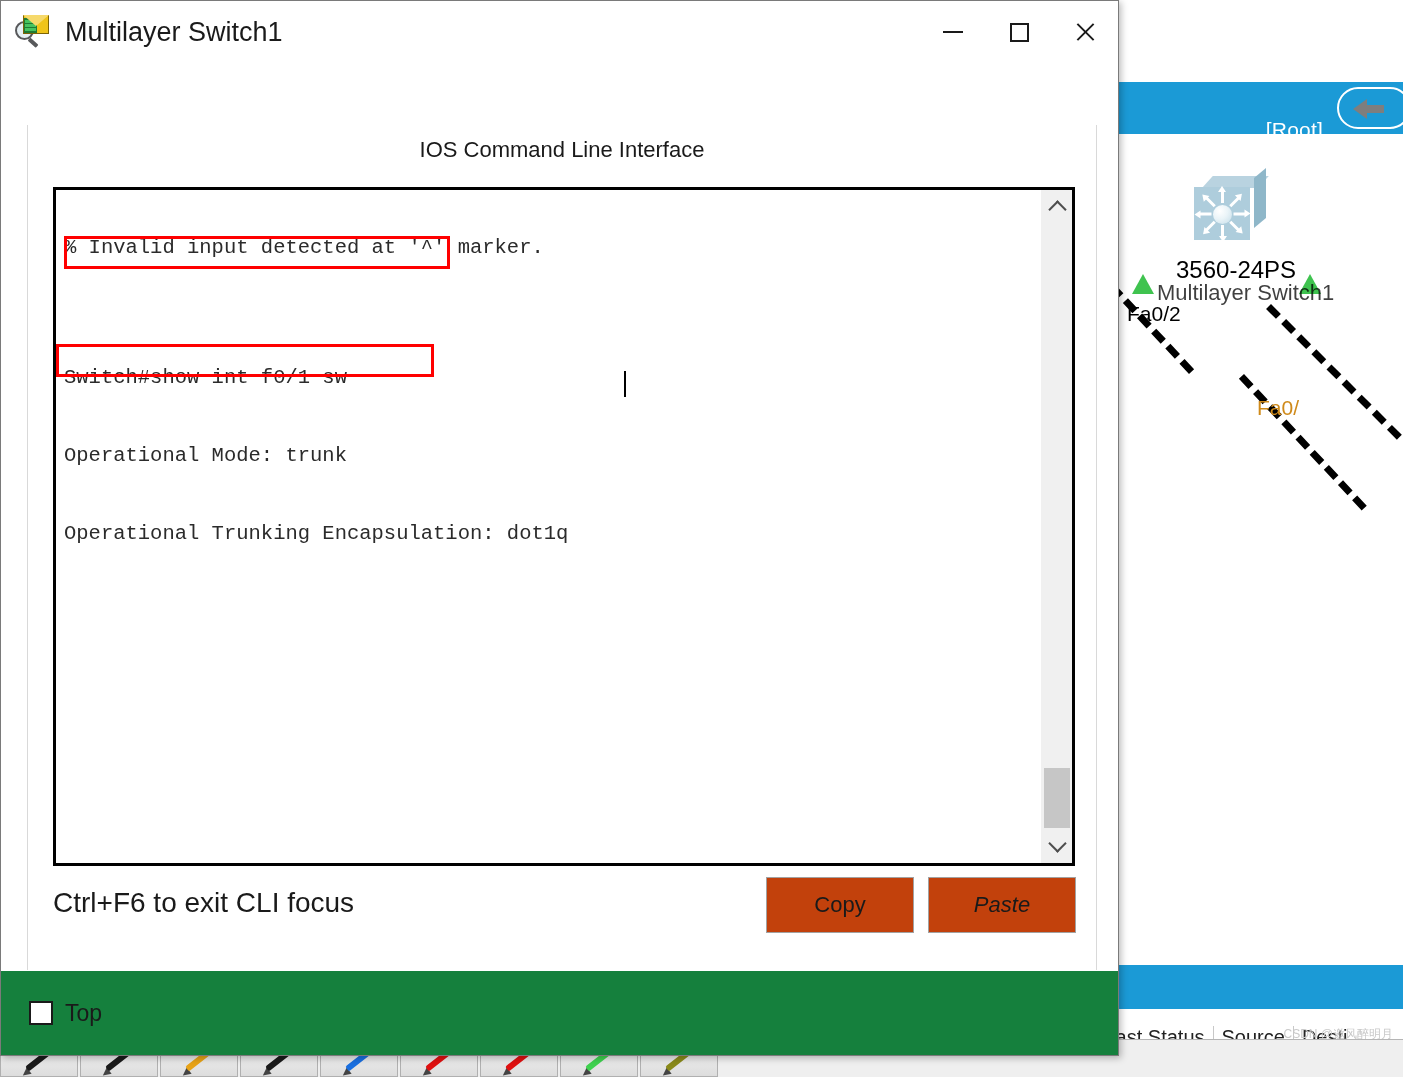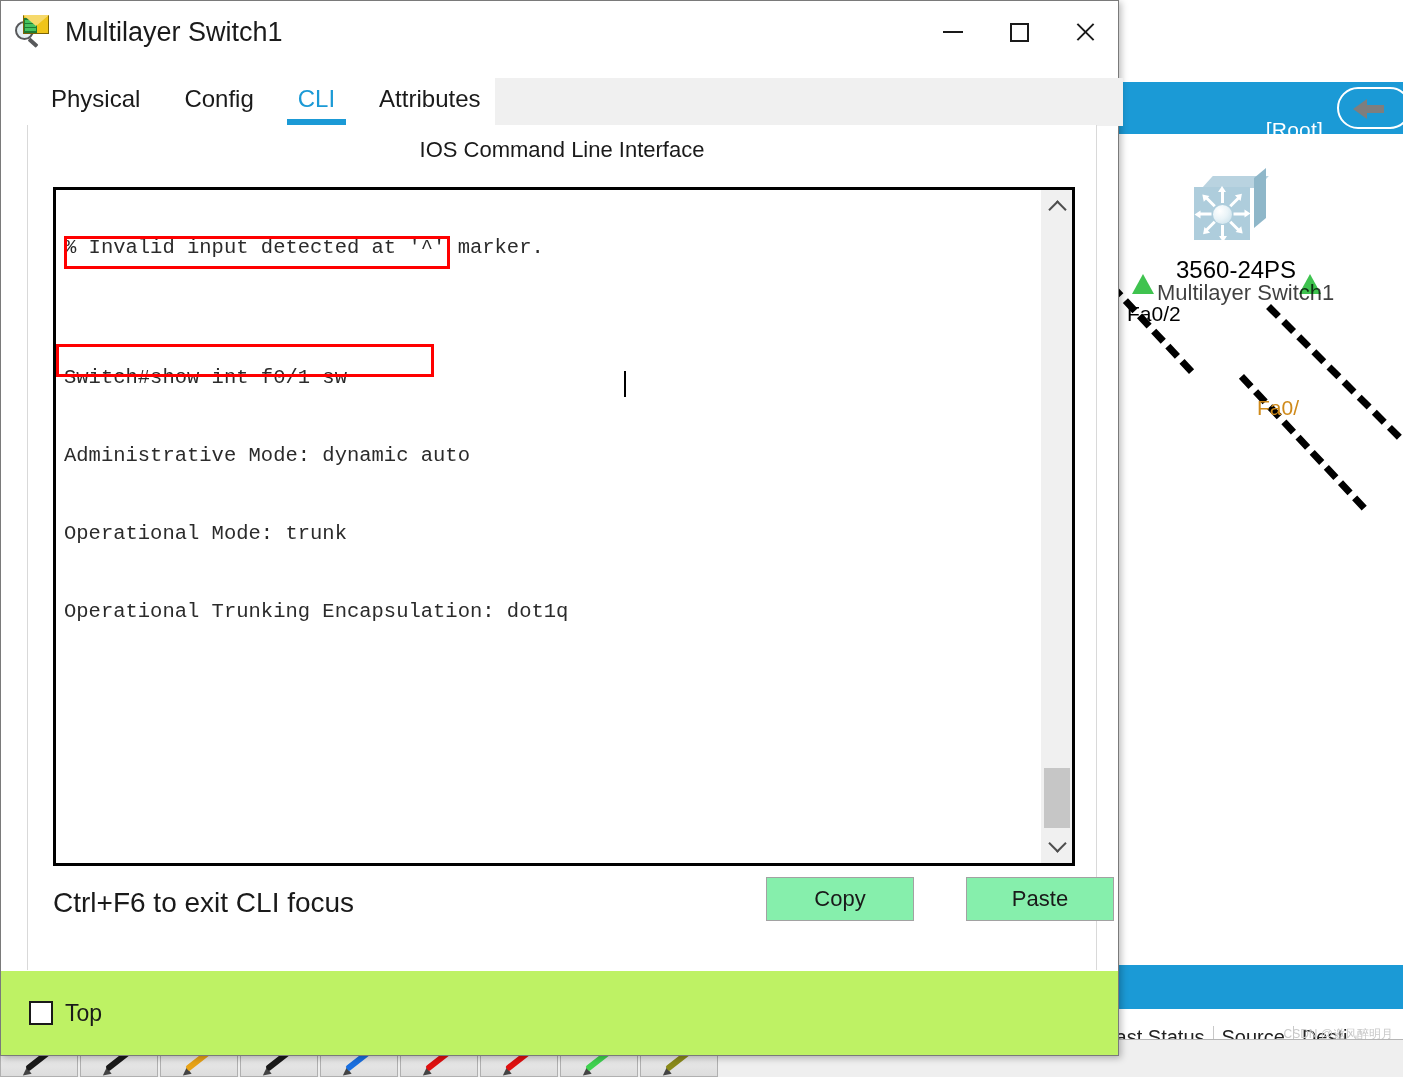--- a/index.html
+++ b/index.html
@@ -463,38 +463,38 @@
   #cli-hint {
     position: absolute;
     left: 25px; top: 762px;
     font-size: 28px;
     color: #1a1a1a;
     white-space: nowrap;
   }
   .act-btn {
     position: absolute;
     top: 752px;
-    width: 148px; height: 44px;
-    background: #86efac;
+    width: 148px; height: 56px;
+    background: #c2410c;
     border: 1px solid #a2a2a2;
     font-size: 22px;
     font-family: "Liberation Sans", sans-serif;
     color: #1a1a1a;
     cursor: default;
     box-sizing: border-box;
   }
   #btn-copy  { left: 738px; }
-  #btn-paste { left: 938px; }
+  #btn-paste { left: 900px; font-style: italic; }
 
   
   #dlg-bottom {
     position: absolute;
     left: 0; bottom: 0;
     width: 100%; height: 84px;
-    background: #bef264;
+    background: #15803d;
     border-top: 1px solid #ffffff;
     display: flex;
     align-items: center;
   }
   #chk-top-box {
     margin-left: 28px;
     width: 24px; height: 24px;
     border: 2px solid #1a1a1a;
     background: #ffffff;
     box-sizing: border-box;
@@ -624,36 +624,29 @@
       </button>
       <button class="win-btn">
         <span class="max-glyph"></span>
       </button>
       <button class="win-btn">
         <span class="close-glyph"></span>
       </button>
     </span>
   </div>
 
-  <div id="tabstrip">
-    <span class="tab">Physical</span>
-    <span class="tab">Config</span>
-    <span class="tab active">CLI</span>
-    <span class="tab">Attributes</span>
-  </div>
 
   <div id="panel">
     <div id="panel-title">IOS Command Line Interface</div>
 
     <div id="terminal-wrap">
       <div id="terminal">
         <div class="t-line clipped-top">% Invalid input detected at '^' marker.</div>
         <div class="t-line"></div>
         <div class="t-line">Switch#show int f0/1 sw</div>
-        <div class="t-line">Administrative Mode: dynamic auto</div>
         <div class="t-line">Operational Mode: trunk</div>
         <div class="t-line">Operational Trunking Encapsulation: dot1q</div>
         
         
         
         
         
         
         
         

